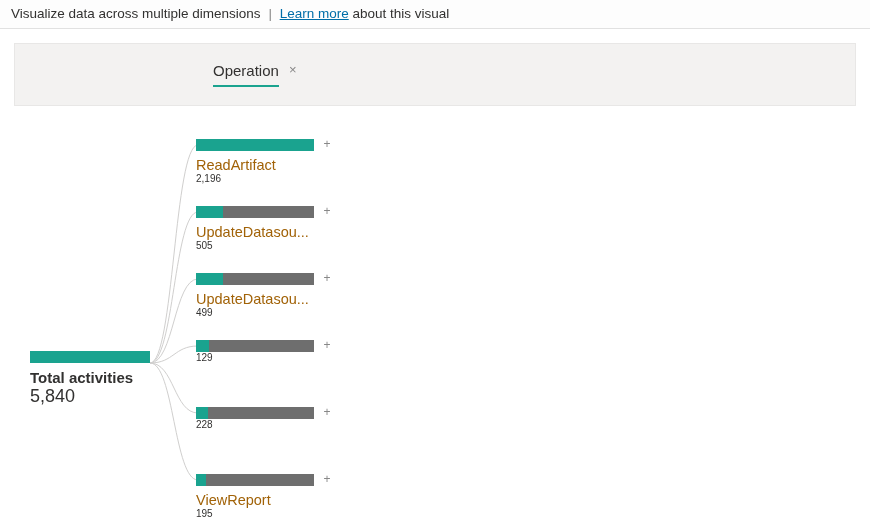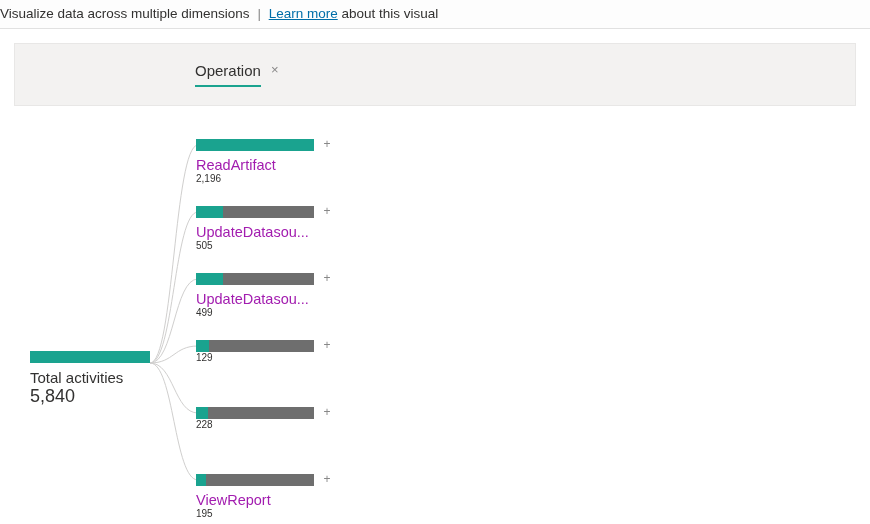--- a/index.html
+++ b/index.html
@@ -1,35 +1,35 @@
 <!DOCTYPE html>
 <html><head>
 <meta charset="utf-8">
 <style>
   html,body{margin:0;padding:0;font-family:"Segoe UI",Arial,sans-serif;font-size:14px;color:#323130;background:#fff;}
   .root{width:870px;height:524px;overflow:hidden;position:relative;}
-  .banner{height:28px;line-height:28px;padding-left:0;font-size:13.5px;color:#323130;border-bottom:1px solid #e1e1e1;background:#fdfdfd;}
+  .banner{height:28px;line-height:28px;padding-left:11px;font-size:13.5px;color:#323130;border-bottom:1px solid #e1e1e1;background:#fdfdfd;}
   .banner .sep{margin:0 4px;color:#888;}
   .banner a{color:#006ea8;text-decoration:underline;cursor:pointer;}
   .viz{position:relative;width:100%;height:calc(100% - 28px);}
   .split-header{position:absolute;top:14px;left:14px;right:14px;height:61px;background:#f3f2f1;border:1px solid #e8e7e6;}
-  .dimension{position:absolute;top:18px;left:180px;display:flex;gap:10px;}
+  .dimension{position:absolute;top:18px;left:198px;display:flex;gap:10px;}
   .dimension-label{font-size:15px;color:#323130;padding-bottom:6px;border-bottom:2px solid #1aa38f;}
   .dimension-x{color:#888;font-size:13px;cursor:pointer;user-select:none;padding-bottom:2px;}
   .tree{position:absolute;top:76px;left:0;right:0;bottom:0;}
   .total-node{position:absolute;top:246px;left:30px;width:120px;}
   .total-bar{height:12px;width:120px;background:#1aa38f;}
-  .total-lbl{margin-top:6px;font-weight:400;font-size:15px;}
+  .total-lbl{margin-top:6px;font-weight:700;font-size:15px;}
   .total-val{font-size:18px;}
   .links{position:absolute;top:0;left:150px;width:48px;height:100%;pointer-events:none;}
   .child-col{position:absolute;top:34px;left:196px;width:140px;}
   .child{height:67px;position:relative;}
   .child-bar{height:12px;width:118px;background:#6e6e6e;position:relative;overflow:hidden;}
   .child-fill{height:100%;background:#1aa38f;}
-  .child-lbl{margin-top:6px;font-size:14.5px;color:#a21caf;white-space:nowrap;overflow:hidden;text-overflow:ellipsis;width:118px;}
+  .child-lbl{margin-top:6px;font-size:14.5px;color:#a16207;white-space:nowrap;overflow:hidden;text-overflow:ellipsis;width:118px;}
   .child-val{font-size:10px;color:#323130;}
   .plus{position:absolute;top:-1px;left:124px;width:14px;height:14px;line-height:13px;text-align:center;font-size:12px;color:#888;cursor:pointer;user-select:none;}
 </style>
 </head>
 <body>
 
 <div class="root">
 
   <div class="banner">
     <span>Visualize data across multiple dimensions</span>

